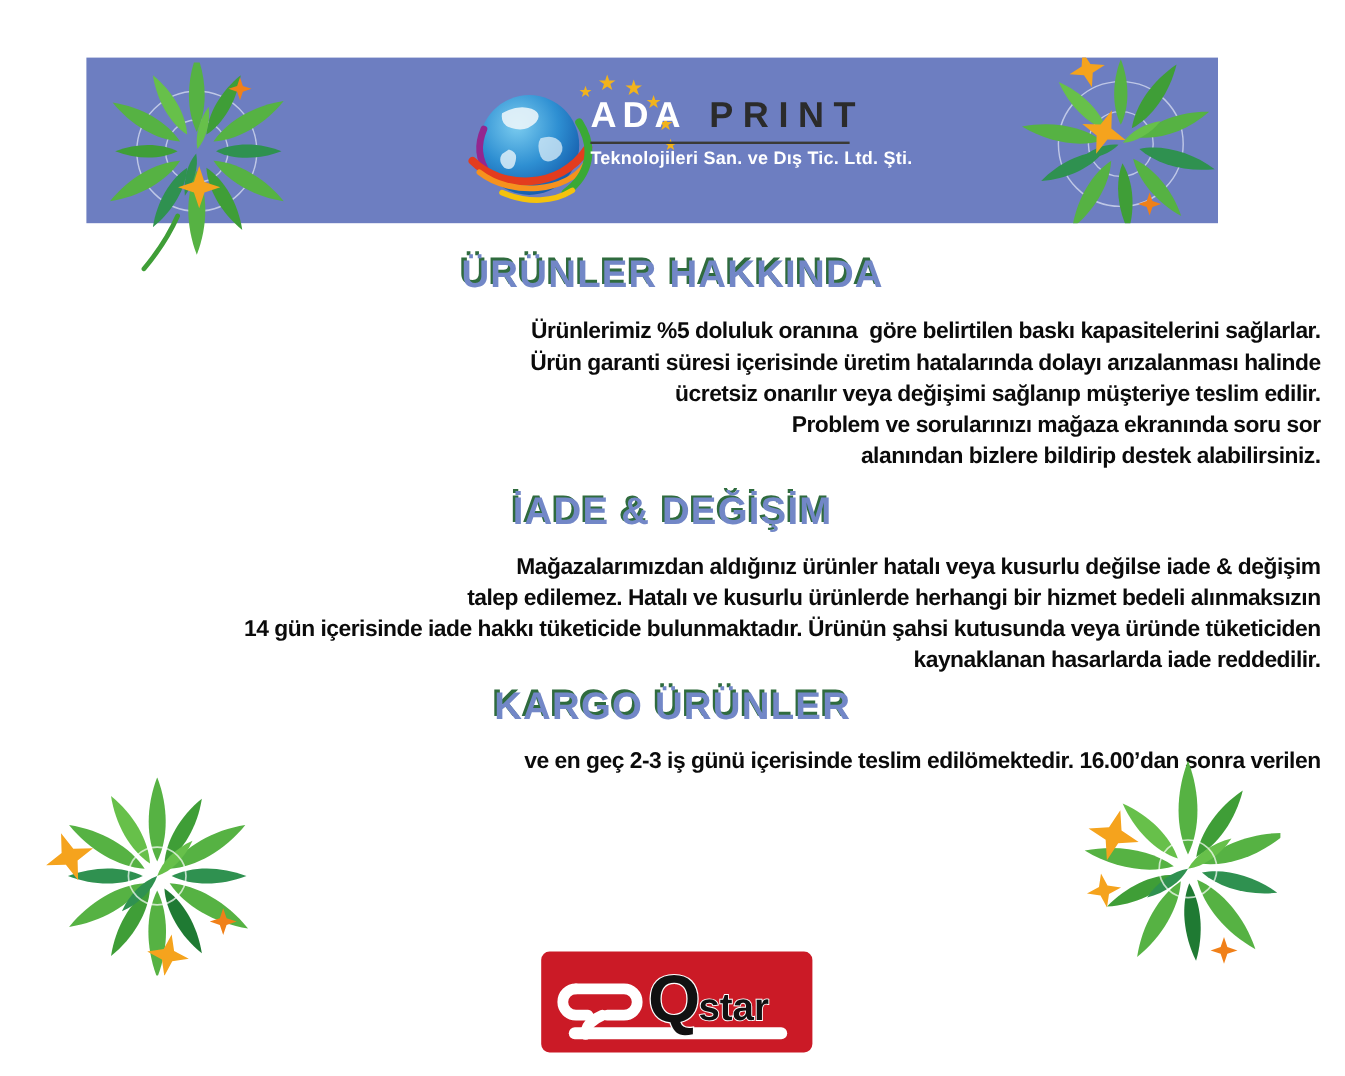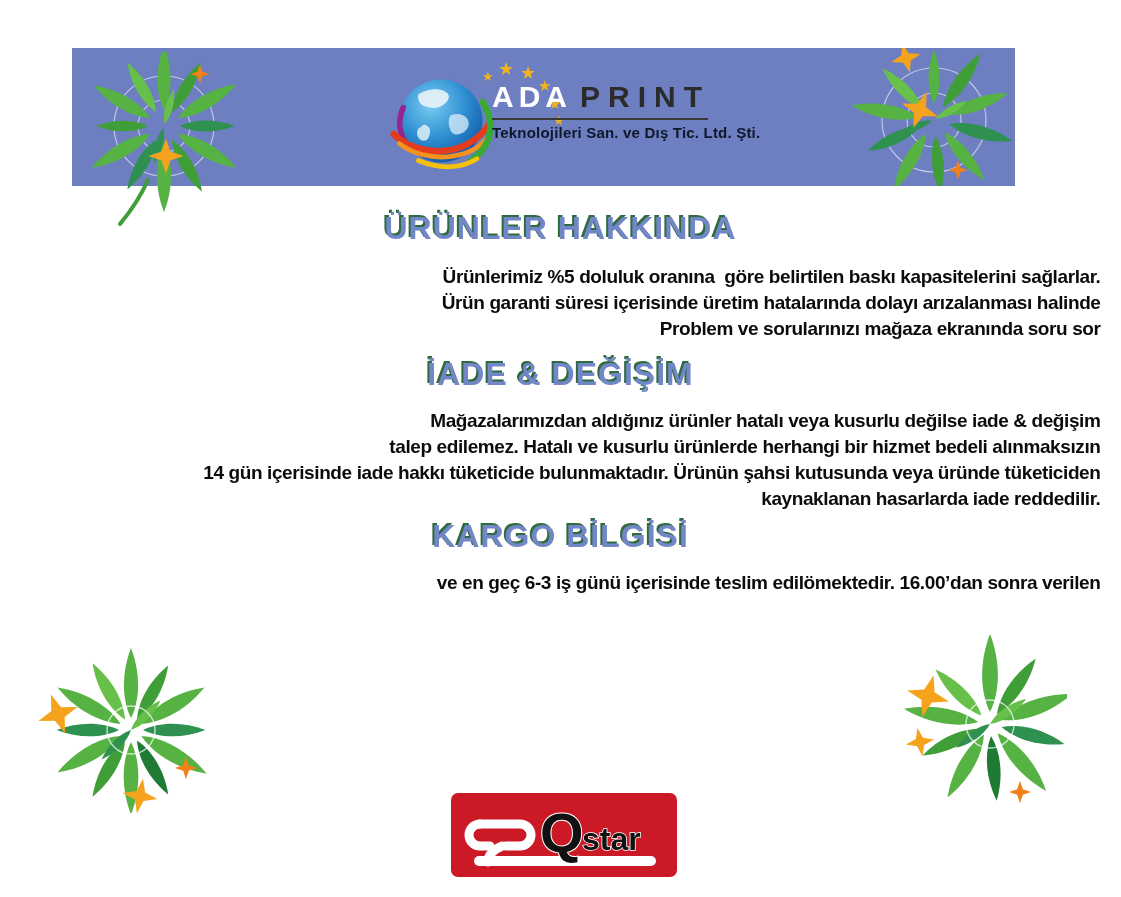--- a/index.html
+++ b/index.html
@@ -11,23 +11,23 @@
   .orn{position:absolute;pointer-events:none;}
   .orn-top-left{left:10px;top:4px;}
   .orn-top-right{left:770px;top:0px;}
 
   .brand{position:absolute;left:318px;top:8px;width:400px;height:125px;}
   .globe{position:absolute;left:0;top:8px;}
   .star{position:absolute;color:#f2b31c;line-height:1;}
   .brand-text{position:absolute;left:102px;top:26px;}
   .brand-name{white-space:nowrap;font-weight:bold;font-size:30px;line-height:30px;}
   .brand-name .primary{color:#ffffff;letter-spacing:5px;}
-  .brand-name .secondary{color:#2b2b2b;letter-spacing:8px;margin-left:8px;}
+  .brand-name .secondary{color:#2b2b2b;letter-spacing:8px;margin-left:19px;}
   .brand-rule{width:216px;height:2px;background:#3a3a36;margin-top:6px;}
-  .brand-subtitle{margin-top:4px;font-weight:bold;font-size:15px;color:#0f172a;letter-spacing:0.2px;white-space:nowrap;text-align:center;}
+  .brand-subtitle{margin-top:4px;font-weight:bold;font-size:15px;color:#ffffff;letter-spacing:0.2px;white-space:nowrap;text-align:center;}
 
   
   .content{position:absolute;left:0;top:210px;width:1121px;text-align:center;}
   .section-heading{margin:0;font-weight:bold;font-size:32px;line-height:36px;letter-spacing:1px;
     color:#7287c7;text-shadow:-2px -2px 0 #2f6b3e;}
   .h2{margin-top:14px;}
   .h3{margin-top:6px;}
   .para{margin:18px auto 0;width:1080px;font-weight:bold;font-size:19px;line-height:26px;
     color:#0b0b0b;letter-spacing:-0.4px;text-align:right;}
   .para.p2{margin-top:16px;}
@@ -133,34 +133,36 @@
       </div>
     </div>
   </header>
 
   <main class="content">
 
     <h2 class="section-heading">ÜRÜNLER HAKKINDA</h2>
     <div class="para">
       <div class="line">Ürünlerimiz %5 doluluk oranına  göre belirtilen baskı kapasitelerini sağlarlar.</div>
       <div class="line">Ürün garanti süresi içerisinde üretim hatalarında dolayı arızalanması halinde</div>
+      <div class="line">ücretsiz onarılır veya değişimi sağlanıp müşteriye teslim edilir.</div>
       <div class="line">Problem ve sorularınızı mağaza ekranında soru sor</div>
+      <div class="line">alanından bizlere bildirip destek alabilirsiniz.</div>
     </div>
 
     <h2 class="section-heading h2">İADE &amp; DEĞİŞİM</h2>
     <div class="para p2">
       <div class="line">Mağazalarımızdan aldığınız ürünler hatalı veya kusurlu değilse iade &amp; değişim</div>
       <div class="line">talep edilemez. Hatalı ve kusurlu ürünlerde herhangi bir hizmet bedeli alınmaksızın</div>
       <div class="line">14 gün içerisinde iade hakkı tüketicide bulunmaktadır. Ürünün şahsi kutusunda veya üründe tüketiciden</div>
       <div class="line">kaynaklanan hasarlarda iade reddedilir.</div>
     </div>
 
-    <h2 class="section-heading h3">KARGO BİLGİSİ</h2>
+    <h2 class="section-heading h3">KARGO ÜRÜNLER</h2>
     <div class="para p3">
-      <div class="line">ve en geç 6-3 iş günü içerisinde teslim edilömektedir. 16.00’dan sonra verilen</div>
+      <div class="line">ve en geç 2-3 iş günü içerisinde teslim edilömektedir. 16.00’dan sonra verilen</div>
     </div>
   </main>
 
   <svg class="orn orn-bottom-left" width="185" height="165" viewBox="0 0 185 165">
     <g>
       <use href="#leaf" transform="translate(95,82) rotate(0) translate(0,-12) scale(1.35)" fill="#56b243"></use>
       <use href="#leaf" transform="translate(95,82) rotate(30) translate(0,-12) scale(1.2)" fill="#3f9e37"></use>
       <use href="#leaf" transform="translate(95,82) rotate(60) translate(0,-12) scale(1.4)" fill="#56b243"></use>
       <use href="#leaf" transform="translate(95,82) rotate(90) translate(0,-12) scale(1.2)" fill="#2f9150"></use>
       <use href="#leaf" transform="translate(95,82) rotate(120) translate(0,-12) scale(1.45)" fill="#56b243"></use>

